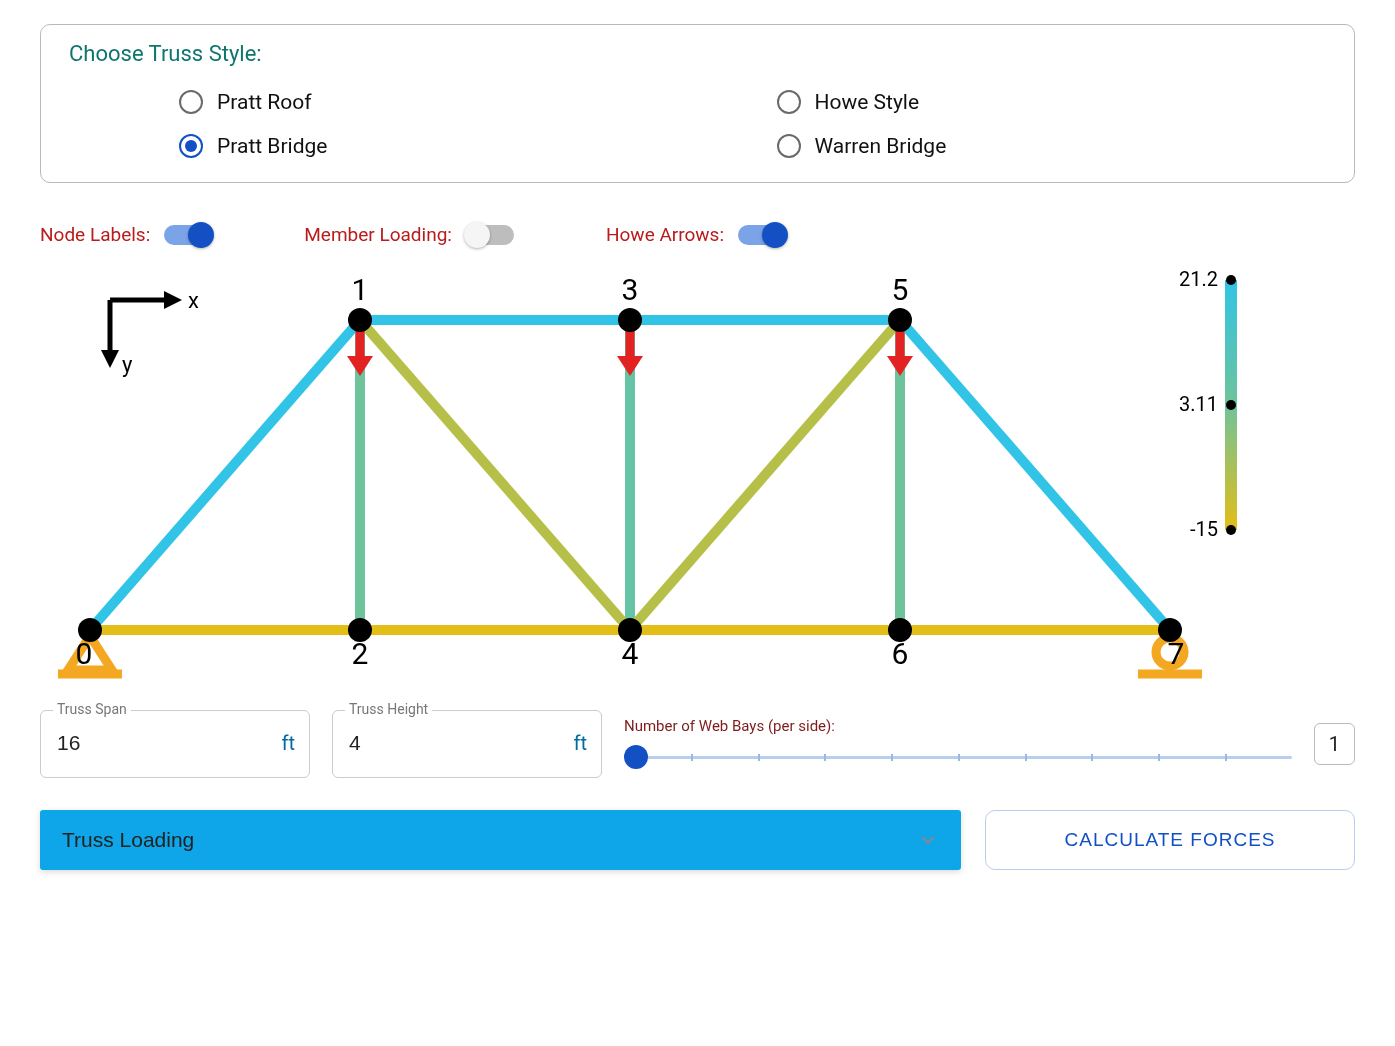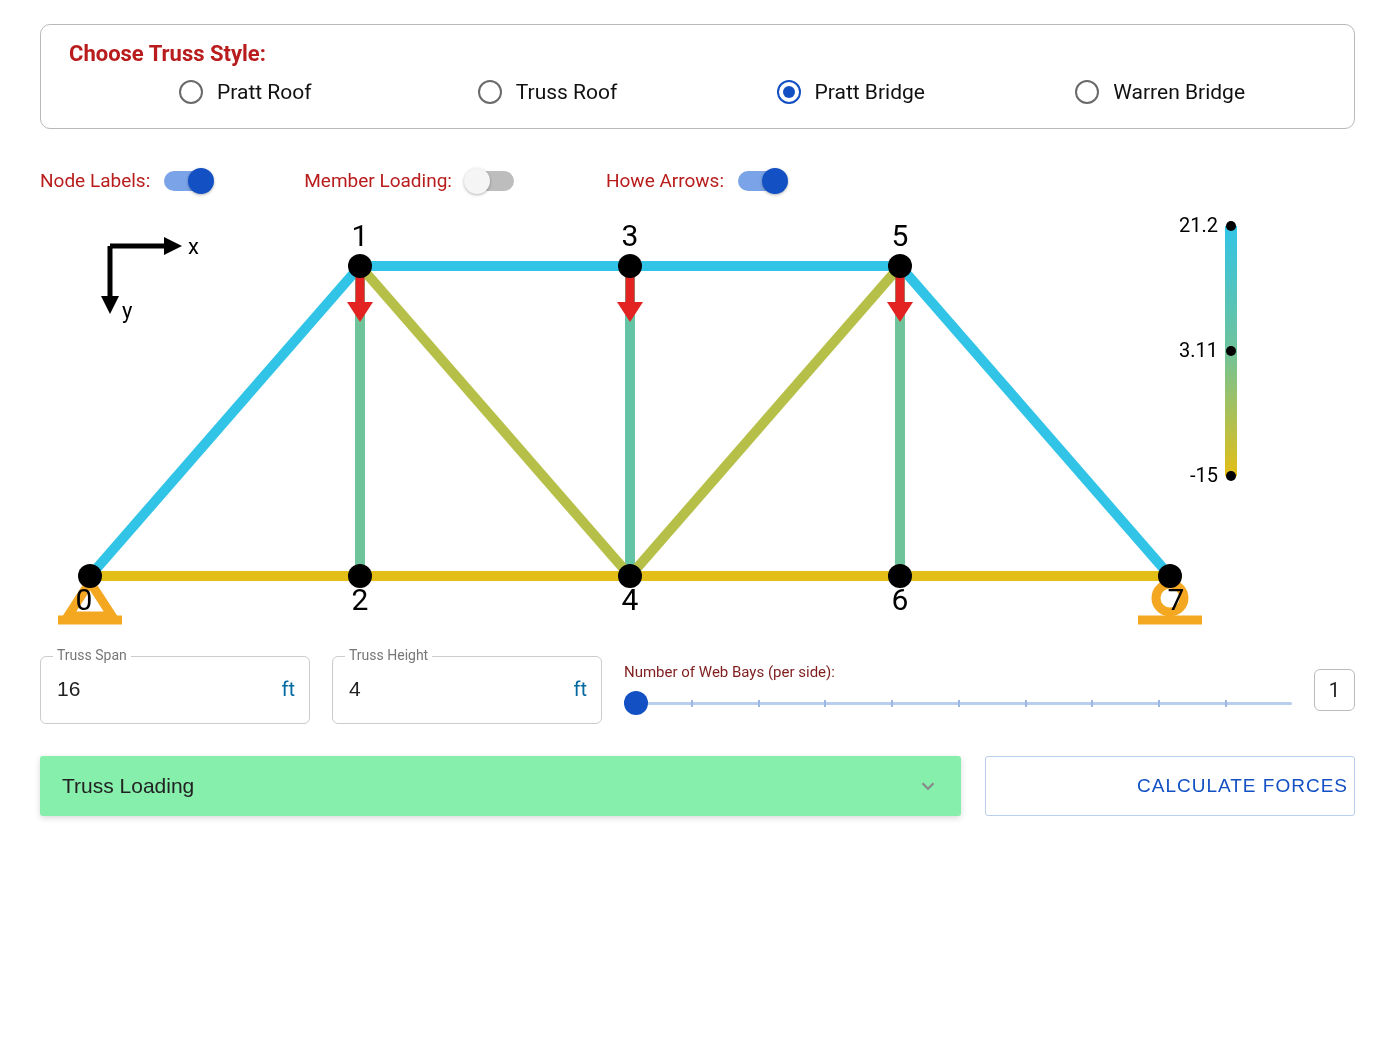--- a/index.html
+++ b/index.html
@@ -10,28 +10,28 @@
     background: #fff;
     color: #222;
   }
   .fieldset {
     border: 1px solid #b9b9b9;
     border-radius: 10px;
     padding: 16px 28px 24px 28px;
     margin: 0;
   }
   .fieldset-legend {
-    font-weight: 700;
+    font-weight: 400;
     font-size: 22px;
-    color: #b91c1c;
-    margin-bottom: 14px;
+    color: #0f766e;
+    margin-bottom: 24px;
   }
   .radio-grid {
     display: grid;
-    grid-template-columns: 1fr 1fr 1fr 1fr;
+    grid-template-columns: 1fr 1fr;
     row-gap: 20px;
     column-gap: 48px;
     padding-left: 110px;
   }
   .radio-item {
     display: flex;
     align-items: center;
     gap: 14px;
     font-size: 21px;
     cursor: pointer;
@@ -177,61 +177,60 @@
     text-align: center;
   }
   .bottom-row {
     display: flex;
     gap: 24px;
     margin-top: 32px;
   }
   .accordion-btn {
     flex: 1;
     border: none;
-    background: #86efac;
+    background: #0ea5e9;
     border-radius: 3px;
     padding: 18px 22px;
     box-shadow: 0 2px 6px rgba(0,0,0,.15);
     display: flex;
     align-items: center;
     justify-content: space-between;
     font-size: 21px;
     color: #222;
     cursor: pointer;
     text-align: left;
   }
   .chevron {
     color: #888;
   }
   .calc-btn {
     width: 370px;
     border: 1px solid #b9cdec;
     color: #1250c4;
     background: #fff;
-    border-radius: 3px;
+    border-radius: 10px;
     font-size: 19px;
     letter-spacing: 1px;
     font-weight: 500;
     cursor: pointer;
-    text-align: right;
   }
 </style>
 </head>
 <body>
 
 <div class="fieldset">
   <div class="fieldset-legend">Choose Truss Style:</div>
   <div class="radio-grid" id="radio-grid">
       <div class="radio-item">
         <div class="radio-circle"></div>
         <span>Pratt Roof</span>
       </div>
       <div class="radio-item">
         <div class="radio-circle"></div>
-        <span>Truss Roof</span>
+        <span>Howe Style</span>
       </div>
       <div class="radio-item">
         <div class="radio-circle selected"></div>
         <span>Pratt Bridge</span>
       </div>
       <div class="radio-item">
         <div class="radio-circle"></div>
         <span>Warren Bridge</span>
       </div>
     </div>

